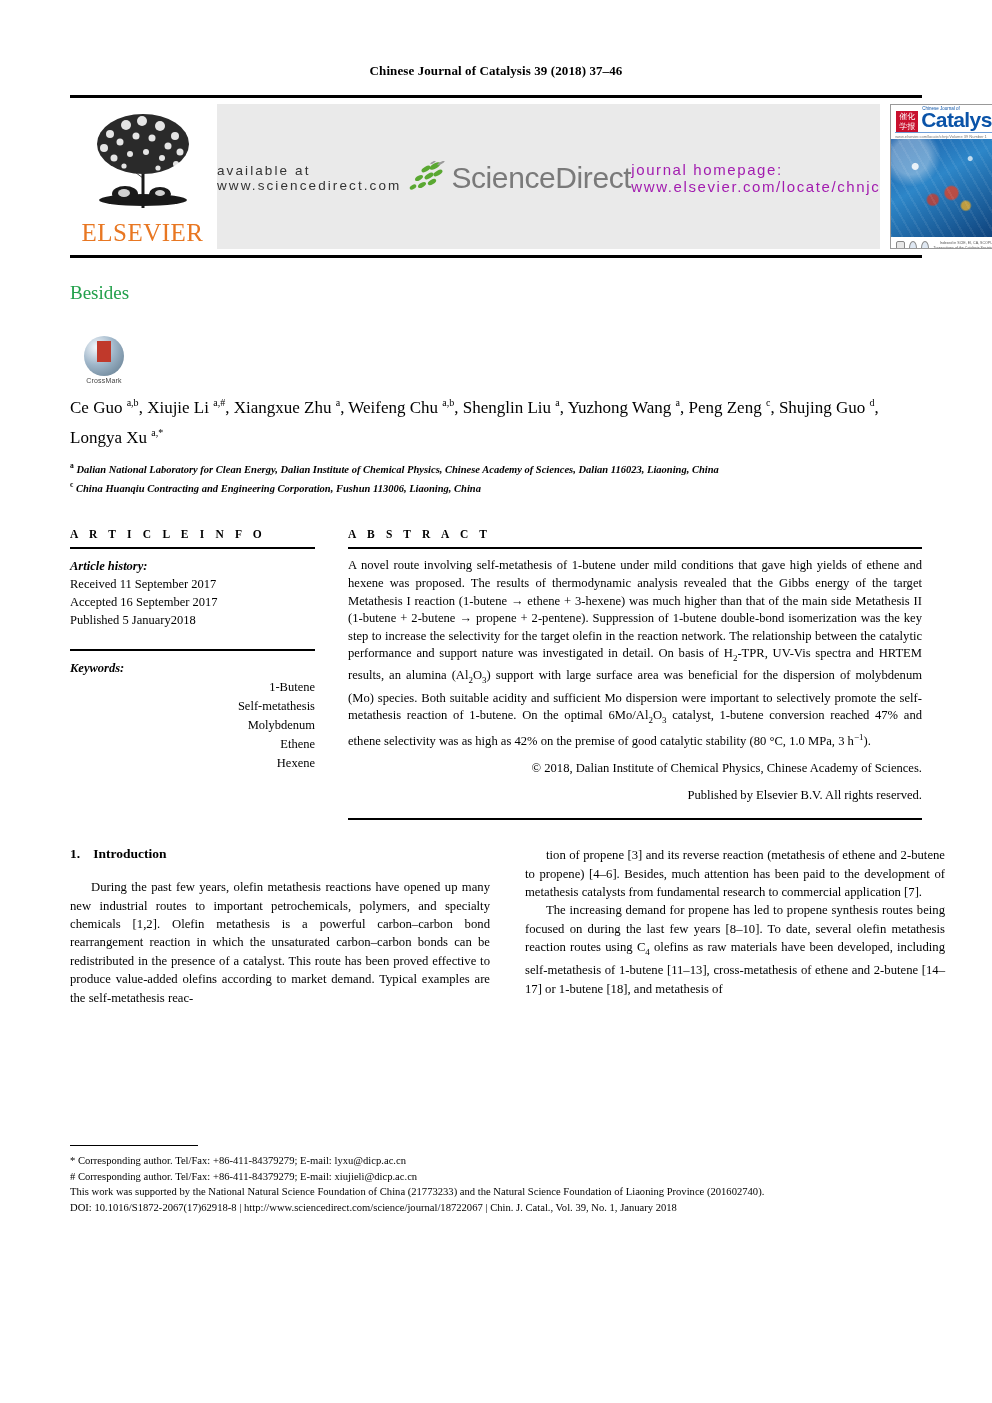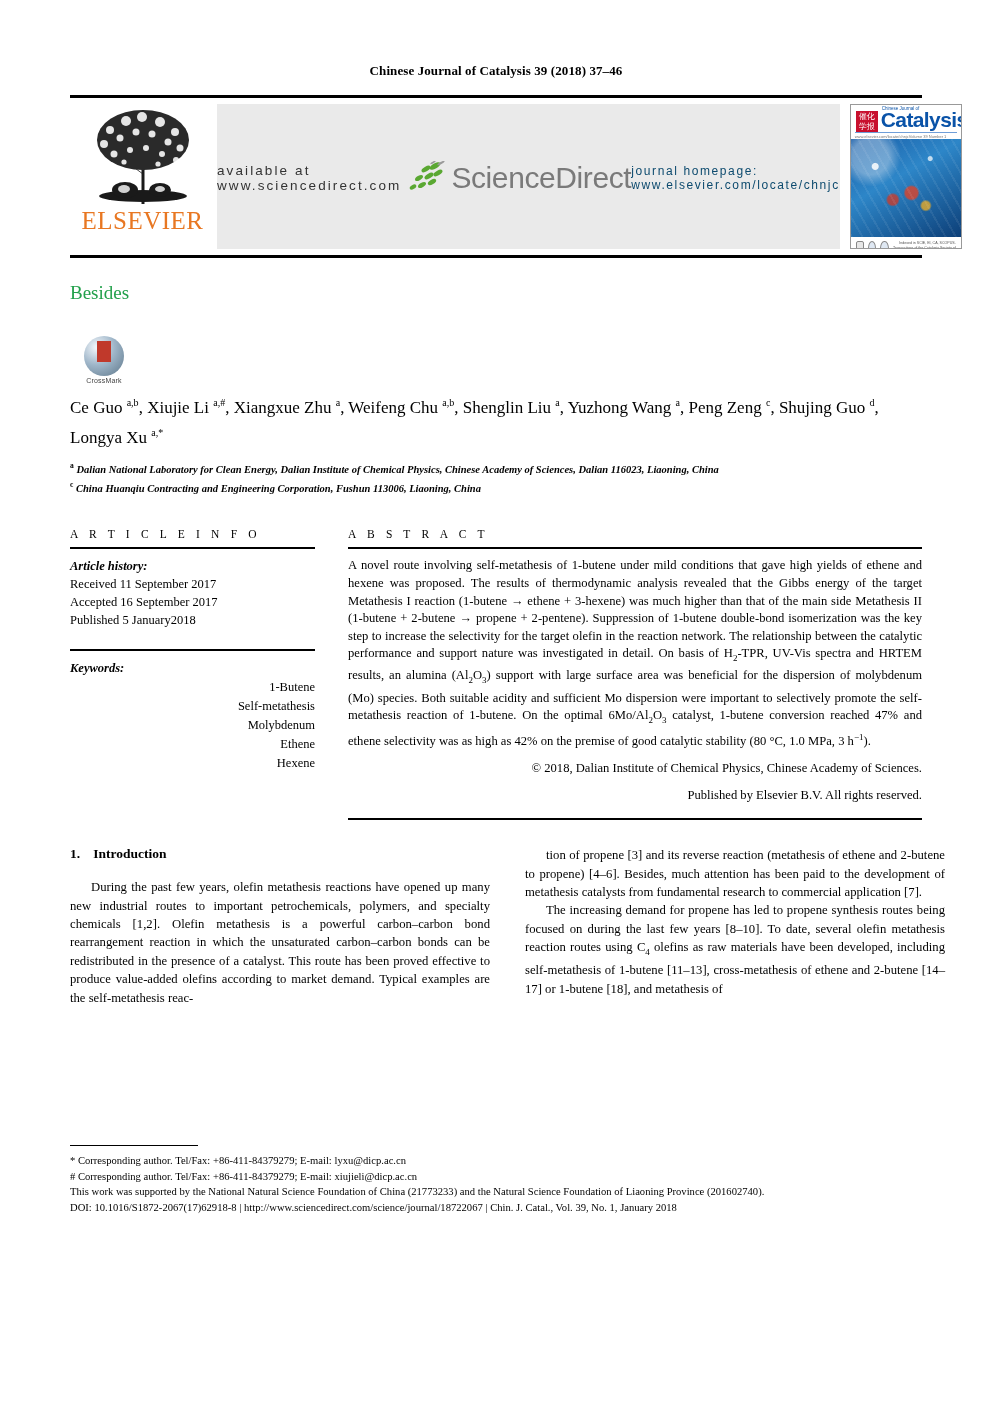--- a/index.html
+++ b/index.html
@@ -43,21 +43,21 @@
     height: 163px;
     box-sizing: border-box;
   }
   .elsevier-logo {
     width: 145px;
     flex: none;
     display: flex;
     flex-direction: column;
     align-items: center;
     justify-content: flex-end;
-    padding: 6px 0 22px 0;
+    padding: 6px 0 10px 0;
     box-sizing: border-box;
   }
   .tree-art {
     width: 126px;
     height: 110px;
     position: relative;
     overflow: hidden;
   }
   .tree-art svg { display: block; }
   .elsevier-word {
@@ -91,22 +91,22 @@
   }
   .sd-leaves { width: 46px; height: 34px; }
   .sd-word {
     font-family: "Liberation Sans", sans-serif;
     font-size: 30px;
     color: #7a7a7a;
     letter-spacing: -0.4px;
   }
   .sd-home {
     font-family: "Liberation Sans", sans-serif;
-    font-size: 12px;
-    color: #0c4a6e;
+    font-size: 15px;
+    color: #a21caf;
     letter-spacing: 1.6px;
   }
   .cover-thumb {
     width: 112px;
     flex: none;
     margin: 6px 0 6px 10px;
     border: 1px solid #999;
     background: #fff;
     position: relative;
     overflow: hidden;
@@ -282,21 +282,21 @@
   .info-abstract {
     display: flex;
     margin-top: 33px;
     gap: 33px;
   }
   .col-info { width: 245px; flex: none; }
   .col-abs  { flex: 1; }
 
   .sec-head {
     font-family: "Liberation Serif", serif;
-    font-weight: normal;
+    font-weight: bold;
     font-size: 11.5px;
     letter-spacing: 4.2px;
   }
   .rule-thin {
     border-top: 2px solid #000;
     margin-top: 7px;
     margin-bottom: 8px;
   }
   .hist-label {
     font-style: italic;

